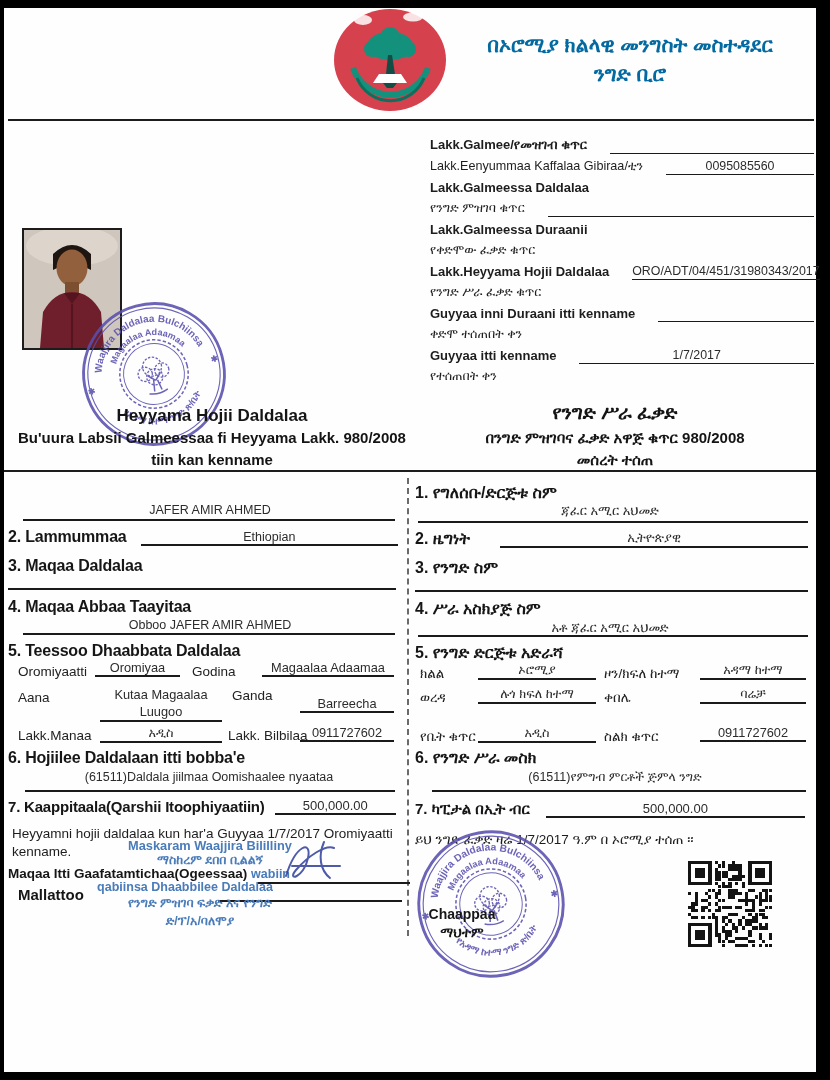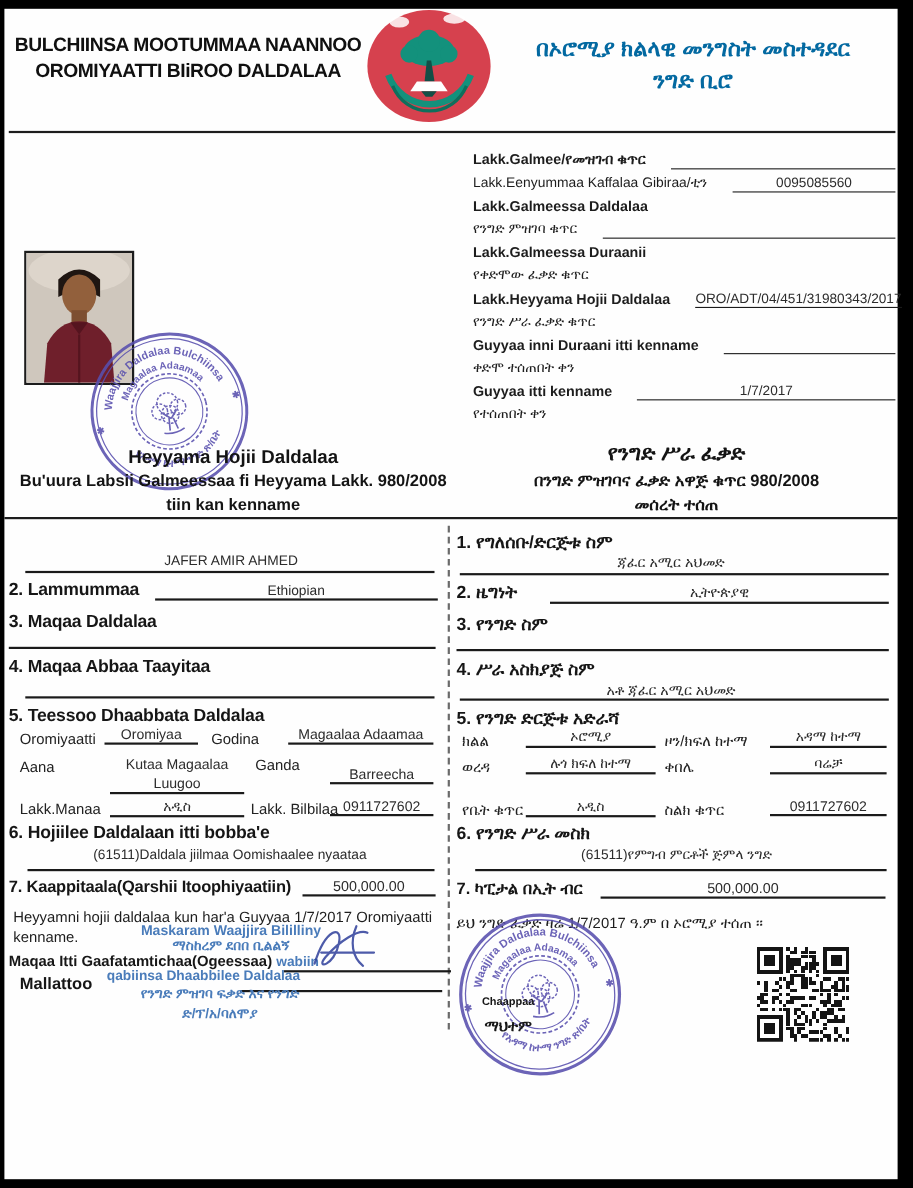--- a/index.html
+++ b/index.html
@@ -35,24 +35,20 @@
   .photo{position:absolute;left:22px;top:228px;width:96px;height:118px;border:2px solid #1c1c1c;}
   .stampwrap{opacity:0.88;}
   .qr{position:absolute;left:688px;top:861px;width:84px;height:86px;}
 </style>
 </head>
 <body>
 
 <div class="page">
   <div class="paper"></div>
 
-  <div class="hdr-org">
-    <div>BULCHIINSA MOOTUMMAA NAANNOO</div>
-    <div>OROMIYAATTI BIiROO DALDALAA</div>
-  </div>
 
   <div class="abs" style="left:333px;top:8px;width:115px;height:104px;">
     <svg viewBox="0 0 115 104" width="115" height="104">
       <ellipse cx="57" cy="52" rx="56" ry="51" fill="#d6414e"></ellipse>
       <ellipse cx="30" cy="12" rx="9" ry="5" fill="#fff" opacity="0.85"></ellipse>
       <ellipse cx="80" cy="9" rx="10" ry="4.5" fill="#fff" opacity="0.85"></ellipse>
       <path d="M20,60 A40,41 0 0 0 95,60" stroke="#13917c" stroke-width="6" fill="none"></path>
       <path d="M24,70 A36,36 0 0 0 91,70" stroke="#0e6f5c" stroke-width="3" fill="none"></path>
       <ellipse cx="57" cy="38" rx="23" ry="14" fill="#13917c"></ellipse>
       <circle cx="39" cy="41" r="8" fill="#13917c"></circle>
@@ -173,20 +169,21 @@
 
   <div class="abs" style="left:8px;top:528px;width:390px;display:flex;align-items:flex-end;">
     <span class="fl">2. Lammummaa</span>
     <span style="flex:1;margin-left:14px;border-bottom:2px solid #1a1a1a;text-align:center;font-size:12.5px;color:#2c2c2c;">Ethiopian</span>
   </div>
 
   <div class="abs fl" style="left:8px;top:557px;">3. Maqaa Daldalaa</div>
   <div class="abs u" style="left:8px;top:588px;width:388px;"></div>
 
   <div class="abs fl" style="left:8px;top:598px;">4. Maqaa Abbaa Taayitaa</div>
+  <div class="abs fv" style="left:30px;top:618px;width:360px;">Obboo JAFER AMIR AHMED</div>
   <div class="abs u" style="left:23px;top:633px;width:372px;"></div>
 
   <div class="abs fl" style="left:8px;top:642px;">5. Teessoo Dhaabbata Daldalaa</div>
   <span class="abs alb" style="left:18px;top:664px;">Oromiyaatti</span>
   <span class="abs avl" style="left:95px;top:660px;width:85px;">Oromiyaa</span>
   <span class="abs alb" style="left:192px;top:664px;">Godina</span>
   <span class="abs avl" style="left:262px;top:660px;width:132px;">Magaalaa Adaamaa</span>
 
   <span class="abs alb" style="left:18px;top:690px;">Aana</span>
   <span class="abs avl" style="left:100px;top:686px;width:122px;white-space:normal;line-height:17px;">Kutaa Magaalaa Luugoo</span>
@@ -298,21 +295,21 @@
       <g fill="#584fae" font-weight="bold">
         <text font-size="10.5"><textPath href="#s2a" startOffset="50%" text-anchor="middle">Waajjira Daldalaa Bulchiinsa</textPath></text>
         <text font-size="9.5"><textPath href="#s2b" startOffset="50%" text-anchor="middle">Magaalaa Adaamaa</textPath></text>
         <text font-size="10"><textPath href="#s2c" startOffset="50%" text-anchor="middle">የአዳማ ከተማ ንግድ ጽ/ቤት</textPath></text>
         <text font-size="9" x="8" y="84">✱</text>
         <text font-size="9" x="142" y="84">✱</text>
       </g>
     </svg>
   </div>
 
-  <div class="abs b ctr" style="left:412px;top:906px;width:100px;font-size:10px;">Chaappaa</div>
+  <div class="abs b ctr" style="left:412px;top:906px;width:100px;font-size:14px;">Chaappaa</div>
   <div class="abs b ctr" style="left:412px;top:925px;width:100px;font-size:13.5px;">ማህተም</div>
 
   <div class="qr">
     <svg viewBox="0 0 84 86" width="84" height="86" fill="#141414" shape-rendering="crispEdges">
         <rect x="26.88" y="0.00" width="3.19" height="3.27"></rect>
         <rect x="33.60" y="0.00" width="3.19" height="3.27"></rect>
         <rect x="43.68" y="0.00" width="3.19" height="3.27"></rect>
         <rect x="30.24" y="3.44" width="3.19" height="3.27"></rect>
         <rect x="33.60" y="3.44" width="3.19" height="3.27"></rect>
         <rect x="40.32" y="3.44" width="3.19" height="3.27"></rect>

